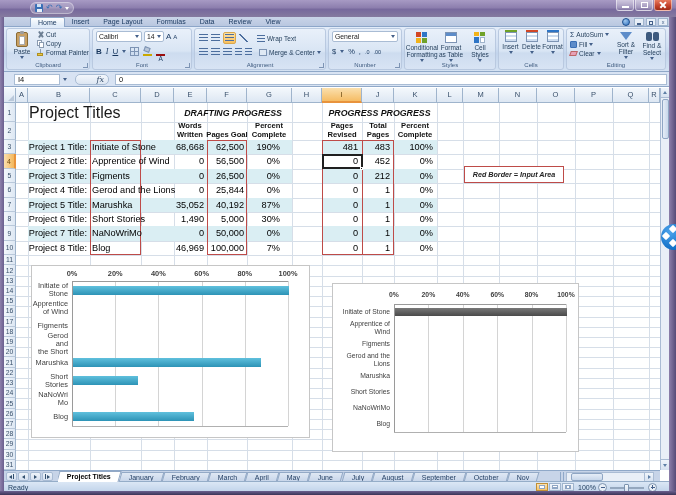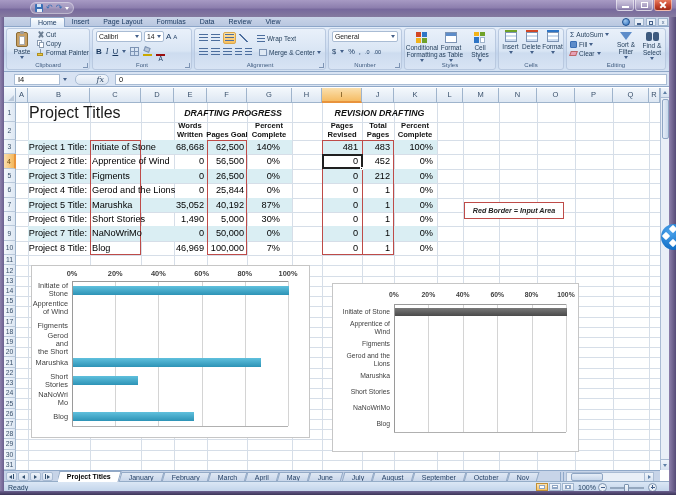--- a/index.html
+++ b/index.html
@@ -460,21 +460,21 @@
       <div style="position: absolute; left: 28px; top: 226.4px; width: 264px; height: 14.4px; background: rgb(218, 238, 243);"></div>
       <div style="position: absolute; left: 322px; top: 226.4px; width: 115px; height: 14.4px; background: rgb(218, 238, 243);"></div>
       <div style="position: absolute; left: 90px; top: 140px; width: 51px; height: 115.4px; border: 1px solid rgb(190, 75, 72); z-index: 4;"></div>
       <div style="position: absolute; left: 207px; top: 140px; width: 40px; height: 115.4px; border: 1px solid rgb(190, 75, 72); z-index: 4;"></div>
       <div style="position: absolute; left: 322px; top: 140px; width: 72px; height: 115.4px; border: 1px solid rgb(190, 75, 72); z-index: 4;"></div>
       <div style="position: absolute; left: 362px; top: 140px; width: 1px; height: 115.4px; background: rgb(190, 75, 72); z-index: 4;"></div>
       <div style="position: absolute; left: 28px; top: 140px; width: 59px; height: 14.4px; line-height: 14.4px; text-align: right; font-size: 9.2px; color: rgb(0, 0, 0); white-space: nowrap; z-index: 5;">Project 1 Title:</div>
       <div style="position: absolute; left: 92px; top: 140px; width: 120px; height: 14.4px; line-height: 14.4px; text-align: left; font-size: 9.2px; color: rgb(0, 0, 0); white-space: nowrap; z-index: 5;">Initiate of Stone</div>
       <div style="position: absolute; left: 150px; top: 140px; width: 54px; height: 14.4px; line-height: 14.4px; text-align: right; font-size: 9.2px; color: rgb(0, 0, 0); white-space: nowrap; z-index: 5;">68,668</div>
       <div style="position: absolute; left: 196px; top: 140px; width: 48px; height: 14.4px; line-height: 14.4px; text-align: right; font-size: 9.2px; color: rgb(0, 0, 0); white-space: nowrap; z-index: 5;">62,500</div>
-      <div style="position: absolute; left: 240px; top: 140px; width: 40px; height: 14.4px; line-height: 14.4px; text-align: right; font-size: 9.2px; color: rgb(0, 0, 0); white-space: nowrap; z-index: 5;">140%</div>
+      <div style="position: absolute; left: 240px; top: 140px; width: 40px; height: 14.4px; line-height: 14.4px; text-align: right; font-size: 9.2px; color: rgb(0, 0, 0); white-space: nowrap; z-index: 5;">190%</div>
       <div style="position: absolute; left: 324px; top: 140px; width: 34px; height: 14.4px; line-height: 14.4px; text-align: right; font-size: 9.2px; color: rgb(0, 0, 0); white-space: nowrap; z-index: 5;">481</div>
       <div style="position: absolute; left: 356px; top: 140px; width: 34px; height: 14.4px; line-height: 14.4px; text-align: right; font-size: 9.2px; color: rgb(0, 0, 0); white-space: nowrap; z-index: 5;">483</div>
       <div style="position: absolute; left: 398px; top: 140px; width: 35px; height: 14.4px; line-height: 14.4px; text-align: right; font-size: 9.2px; color: rgb(0, 0, 0); white-space: nowrap; z-index: 5;">100%</div>
       <div style="position: absolute; left: 28px; top: 154.4px; width: 59px; height: 20px; line-height: 14.4px; text-align: right; font-size: 9.2px; color: rgb(0, 0, 0); white-space: nowrap; z-index: 5;">Project 2 Title:</div>
       <div style="position: absolute; left: 92px; top: 154.4px; width: 120px; height: 14.4px; line-height: 14.4px; text-align: left; font-size: 9.2px; color: rgb(0, 0, 0); white-space: nowrap; z-index: 5;">Apprentice of Wind</div>
       <div style="position: absolute; left: 150px; top: 154.4px; width: 54px; height: 14.4px; line-height: 14.4px; text-align: right; font-size: 9.2px; color: rgb(0, 0, 0); white-space: nowrap; z-index: 5;">0</div>
       <div style="position: absolute; left: 196px; top: 154.4px; width: 48px; height: 14.4px; line-height: 14.4px; text-align: right; font-size: 9.2px; color: rgb(0, 0, 0); white-space: nowrap; z-index: 5;">56,500</div>
       <div style="position: absolute; left: 240px; top: 154.4px; width: 40px; height: 14.4px; line-height: 14.4px; text-align: right; font-size: 9.2px; color: rgb(0, 0, 0); white-space: nowrap; z-index: 5;">0%</div>
       <div style="position: absolute; left: 324px; top: 154.4px; width: 34px; height: 14.4px; line-height: 14.4px; text-align: right; font-size: 9.2px; color: rgb(0, 0, 0); white-space: nowrap; z-index: 5;">0</div>
       <div style="position: absolute; left: 356px; top: 154.4px; width: 34px; height: 14.4px; line-height: 14.4px; text-align: right; font-size: 9.2px; color: rgb(0, 0, 0); white-space: nowrap; z-index: 5;">452</div>
@@ -584,35 +584,35 @@
         <div style="position: absolute; left: 2px; top: 67px; width: 55px; height: 18px; display: flex; align-items: center; justify-content: flex-end; text-align: right; white-space: pre-line; font-size: 6.8px; line-height: 8px; color: rgb(63, 63, 63);">Gerod and the Lions</div>
         <div style="position: absolute; left: 2px; top: 83px; width: 55px; height: 18px; display: flex; align-items: center; justify-content: flex-end; text-align: right; white-space: pre-line; font-size: 6.8px; line-height: 8px; color: rgb(63, 63, 63);">Marushka</div>
         <div style="position: absolute; left: 2px; top: 99px; width: 55px; height: 18px; display: flex; align-items: center; justify-content: flex-end; text-align: right; white-space: pre-line; font-size: 6.8px; line-height: 8px; color: rgb(63, 63, 63);">Short Stories</div>
         <div style="position: absolute; left: 2px; top: 115px; width: 55px; height: 18px; display: flex; align-items: center; justify-content: flex-end; text-align: right; white-space: pre-line; font-size: 6.8px; line-height: 8px; color: rgb(63, 63, 63);">NaNoWriMo</div>
         <div style="position: absolute; left: 2px; top: 131px; width: 55px; height: 18px; display: flex; align-items: center; justify-content: flex-end; text-align: right; white-space: pre-line; font-size: 6.8px; line-height: 8px; color: rgb(63, 63, 63);">Blog</div>
       </div>
     </div>
 
   <div class="abs" style="left:29px;top:104px;font-size:16px;color:#1a1a1a;white-space:nowrap;">Project Titles</div>
   <div class="abs" style="left:174px;top:108px;width:118px;text-align:center;font-size:8.8px;font-weight:bold;font-style:italic;color:#111;">DRAFTING PROGRESS</div>
-  <div class="abs" style="left:322px;top:108px;width:115px;text-align:center;font-size:8.8px;font-weight:bold;font-style:italic;color:#111;">REVISION DRAFTING</div>
+  <div class="abs" style="left:322px;top:108px;width:115px;text-align:center;font-size:8.8px;font-weight:bold;font-style:italic;color:#111;">PROGRESS PROGRESS</div>
 
   <div class="abs" style="left:168px;top:121px;width:44px;height:18px;display:flex;align-items:flex-end;justify-content:center;white-space:pre-line;font-size:7.6px;font-weight:bold;line-height:8.5px;text-align:center;color:#111;">Words
 Written</div>
   <div class="abs" style="left:203px;top:121px;width:48px;height:18px;display:flex;align-items:flex-end;justify-content:center;font-size:7.6px;font-weight:bold;line-height:8.5px;color:#111;">Pages Goal</div>
   <div class="abs" style="left:245px;top:121px;width:48px;height:18px;display:flex;align-items:flex-end;justify-content:center;white-space:pre-line;font-size:7.6px;font-weight:bold;line-height:8.5px;text-align:center;color:#111;">Percent
 Complete</div>
   <div class="abs" style="left:320px;top:121px;width:44px;height:18px;display:flex;align-items:flex-end;justify-content:center;white-space:pre-line;font-size:7.6px;font-weight:bold;line-height:8.5px;text-align:center;color:#111;">Pages
 Revised</div>
   <div class="abs" style="left:356px;top:121px;width:44px;height:18px;display:flex;align-items:flex-end;justify-content:center;white-space:pre-line;font-size:7.6px;font-weight:bold;line-height:8.5px;text-align:center;color:#111;">Total
 Pages</div>
   <div class="abs" style="left:391px;top:121px;width:48px;height:18px;display:flex;align-items:flex-end;justify-content:center;white-space:pre-line;font-size:7.6px;font-weight:bold;line-height:8.5px;text-align:center;color:#111;">Percent
 Complete</div>
 
-  <div class="abs" style="left:464px;top:166px;width:100px;height:17px;background:#fff;border:1px solid #be4b48;display:flex;align-items:center;justify-content:center;font-size:7.2px;font-style:italic;font-weight:bold;color:#222;z-index:8;margin-top:36px;">Red Border = Input Area</div>
+  <div class="abs" style="left:464px;top:166px;width:100px;height:17px;background:#fff;border:1px solid #be4b48;display:flex;align-items:center;justify-content:center;font-size:7.2px;font-style:italic;font-weight:bold;color:#222;z-index:8;">Red Border = Input Area</div>
 
   <div class="abs" style="left:660px;top:88px;width:9px;height:382px;background:#e9eff7;border-left:1px solid #aabcd4;">
     <div style="position:absolute;left:0;top:0;width:8px;height:10px;background:linear-gradient(180deg,#f0f5fb,#d6e1f0);border-bottom:1px solid #aabcd4;">
         <div class="tri" style="margin:3px auto 0;border-left:2.5px solid transparent;border-right:2.5px solid transparent;border-bottom:3.5px solid #5e7fa6;"></div>
       </div>
     <div style="position:absolute;left:0.5px;top:11px;width:7px;height:40px;background:linear-gradient(90deg,#e5edf7,#c8d7ea);border:1px solid #8fa6c4;border-radius:2px;"></div>
     <div style="position:absolute;left:0;bottom:0;width:8px;height:11px;background:linear-gradient(180deg,#f0f5fb,#d6e1f0);border-top:1px solid #aabcd4;">
         <div class="tri" style="margin:4px auto 0;border-left:2.5px solid transparent;border-right:2.5px solid transparent;border-top:3.5px solid #5e7fa6;"></div>
       </div>
   </div>

